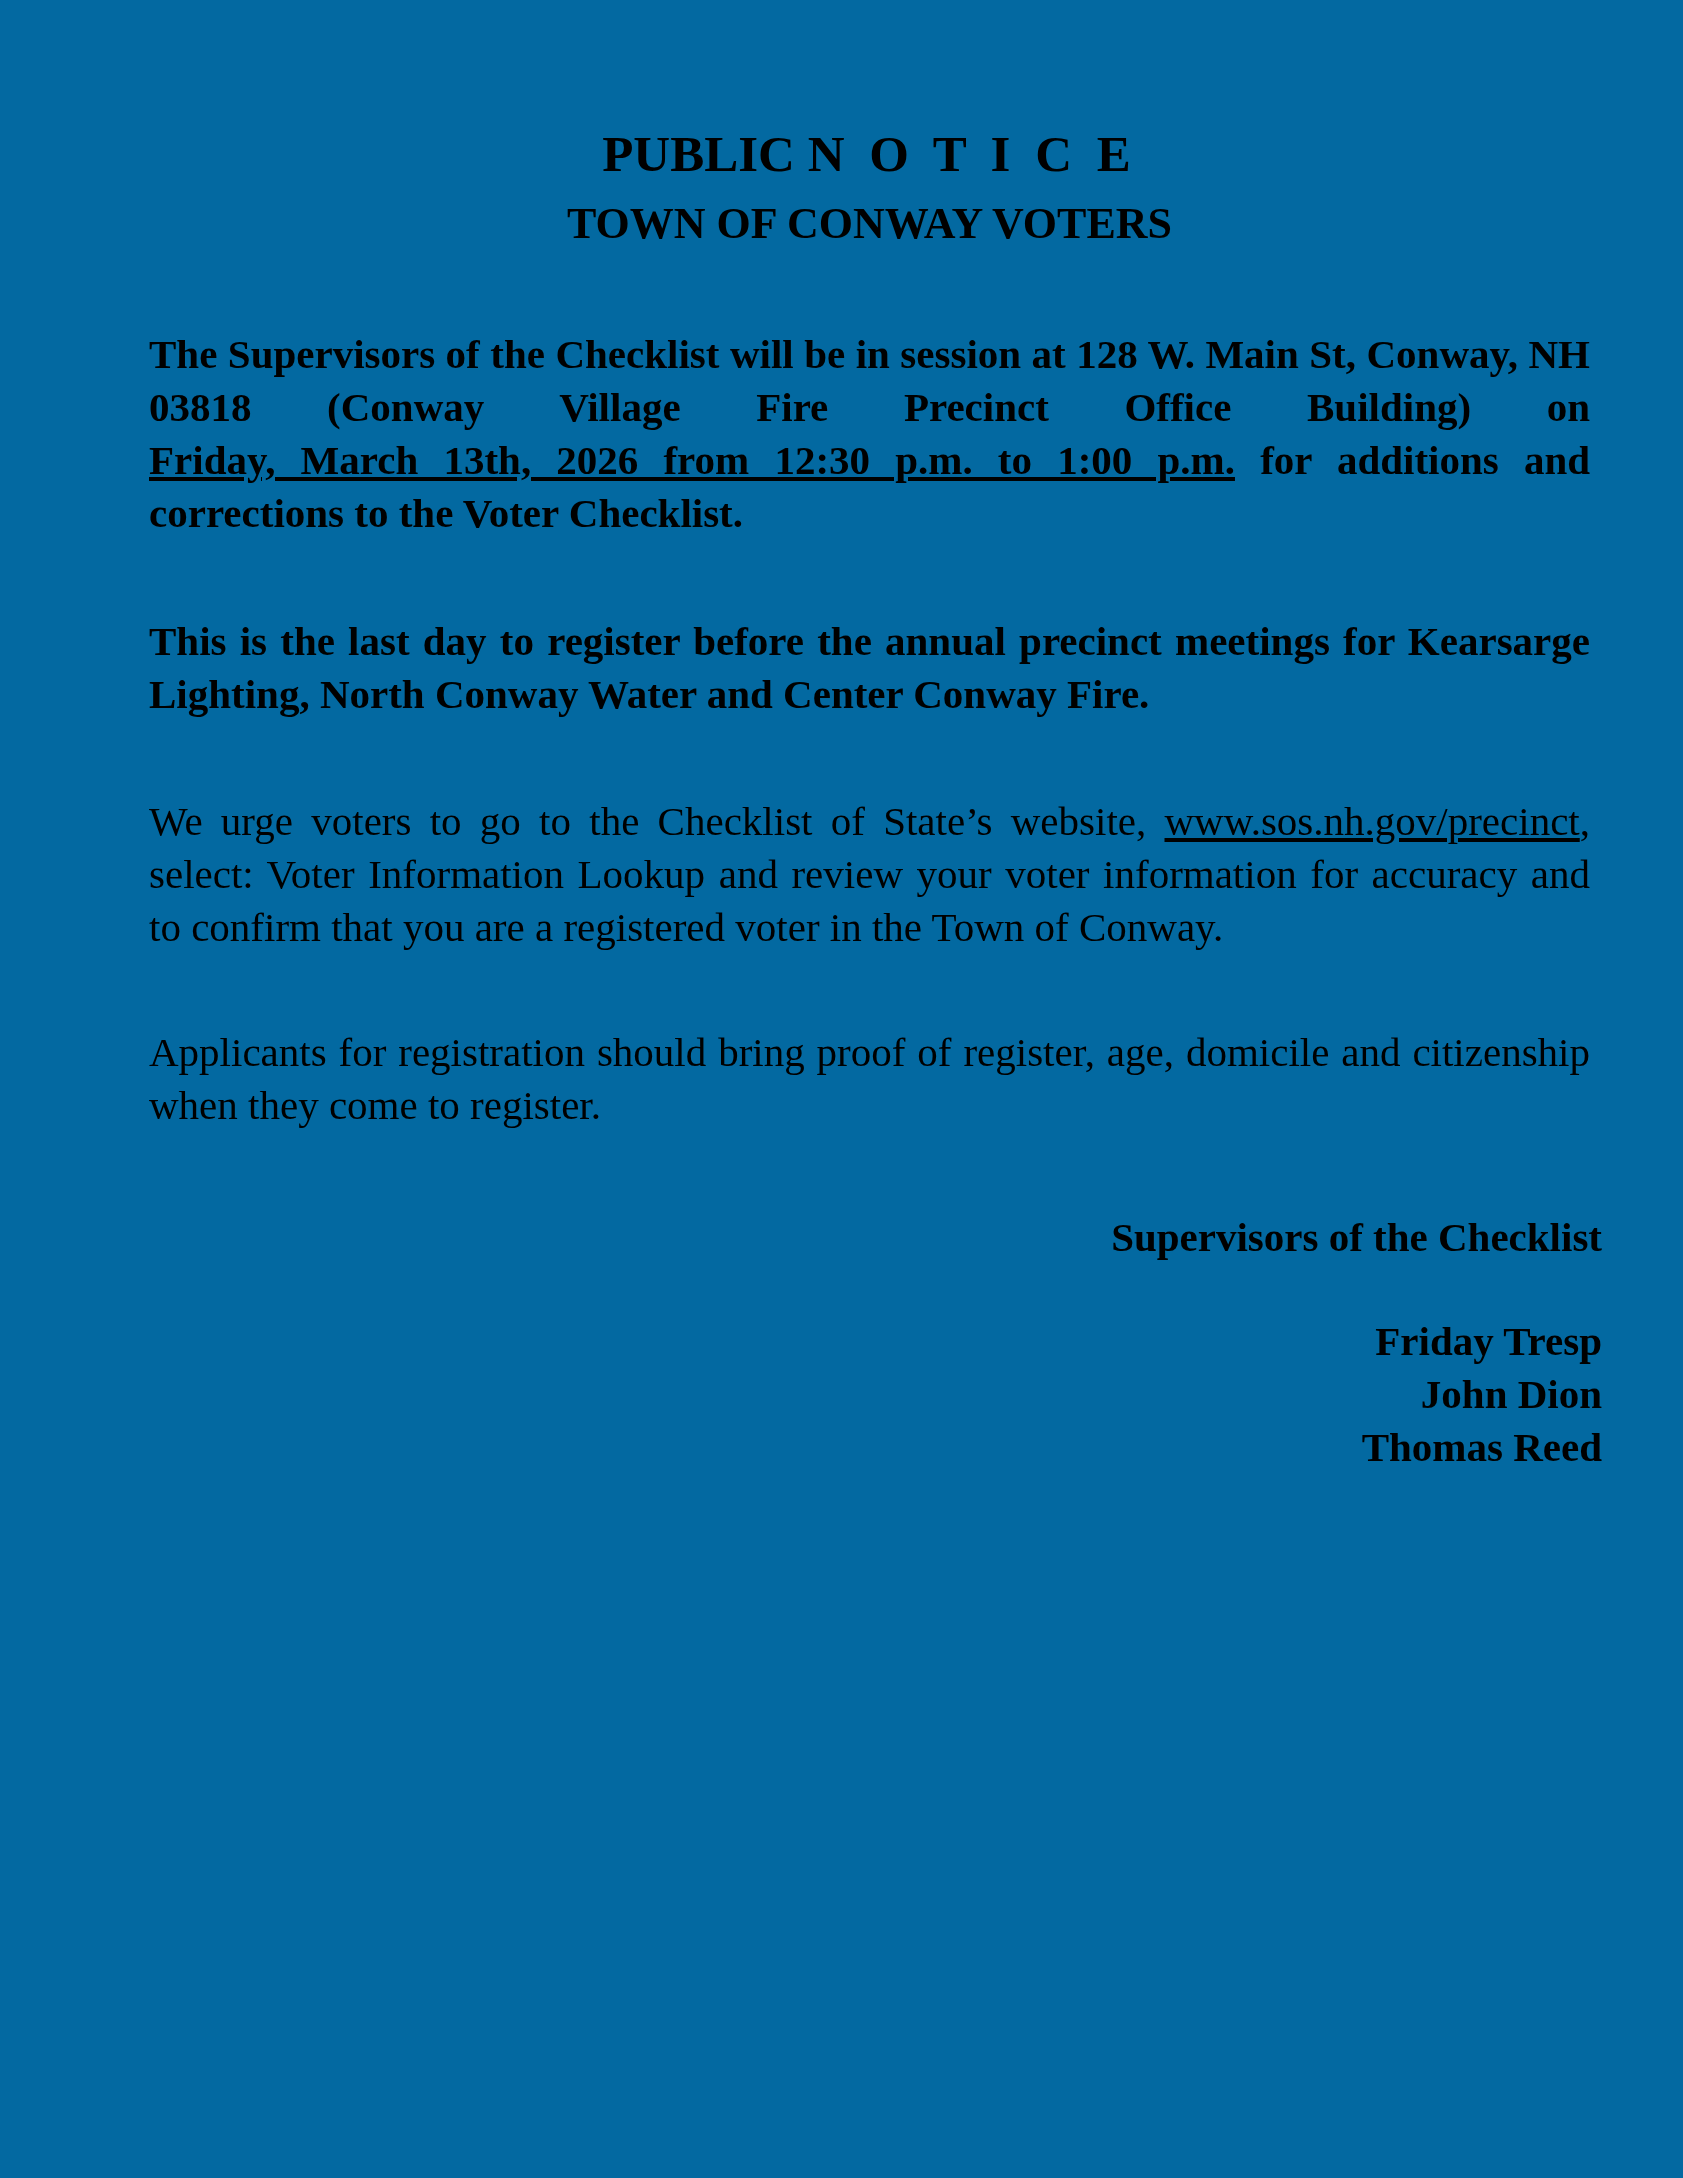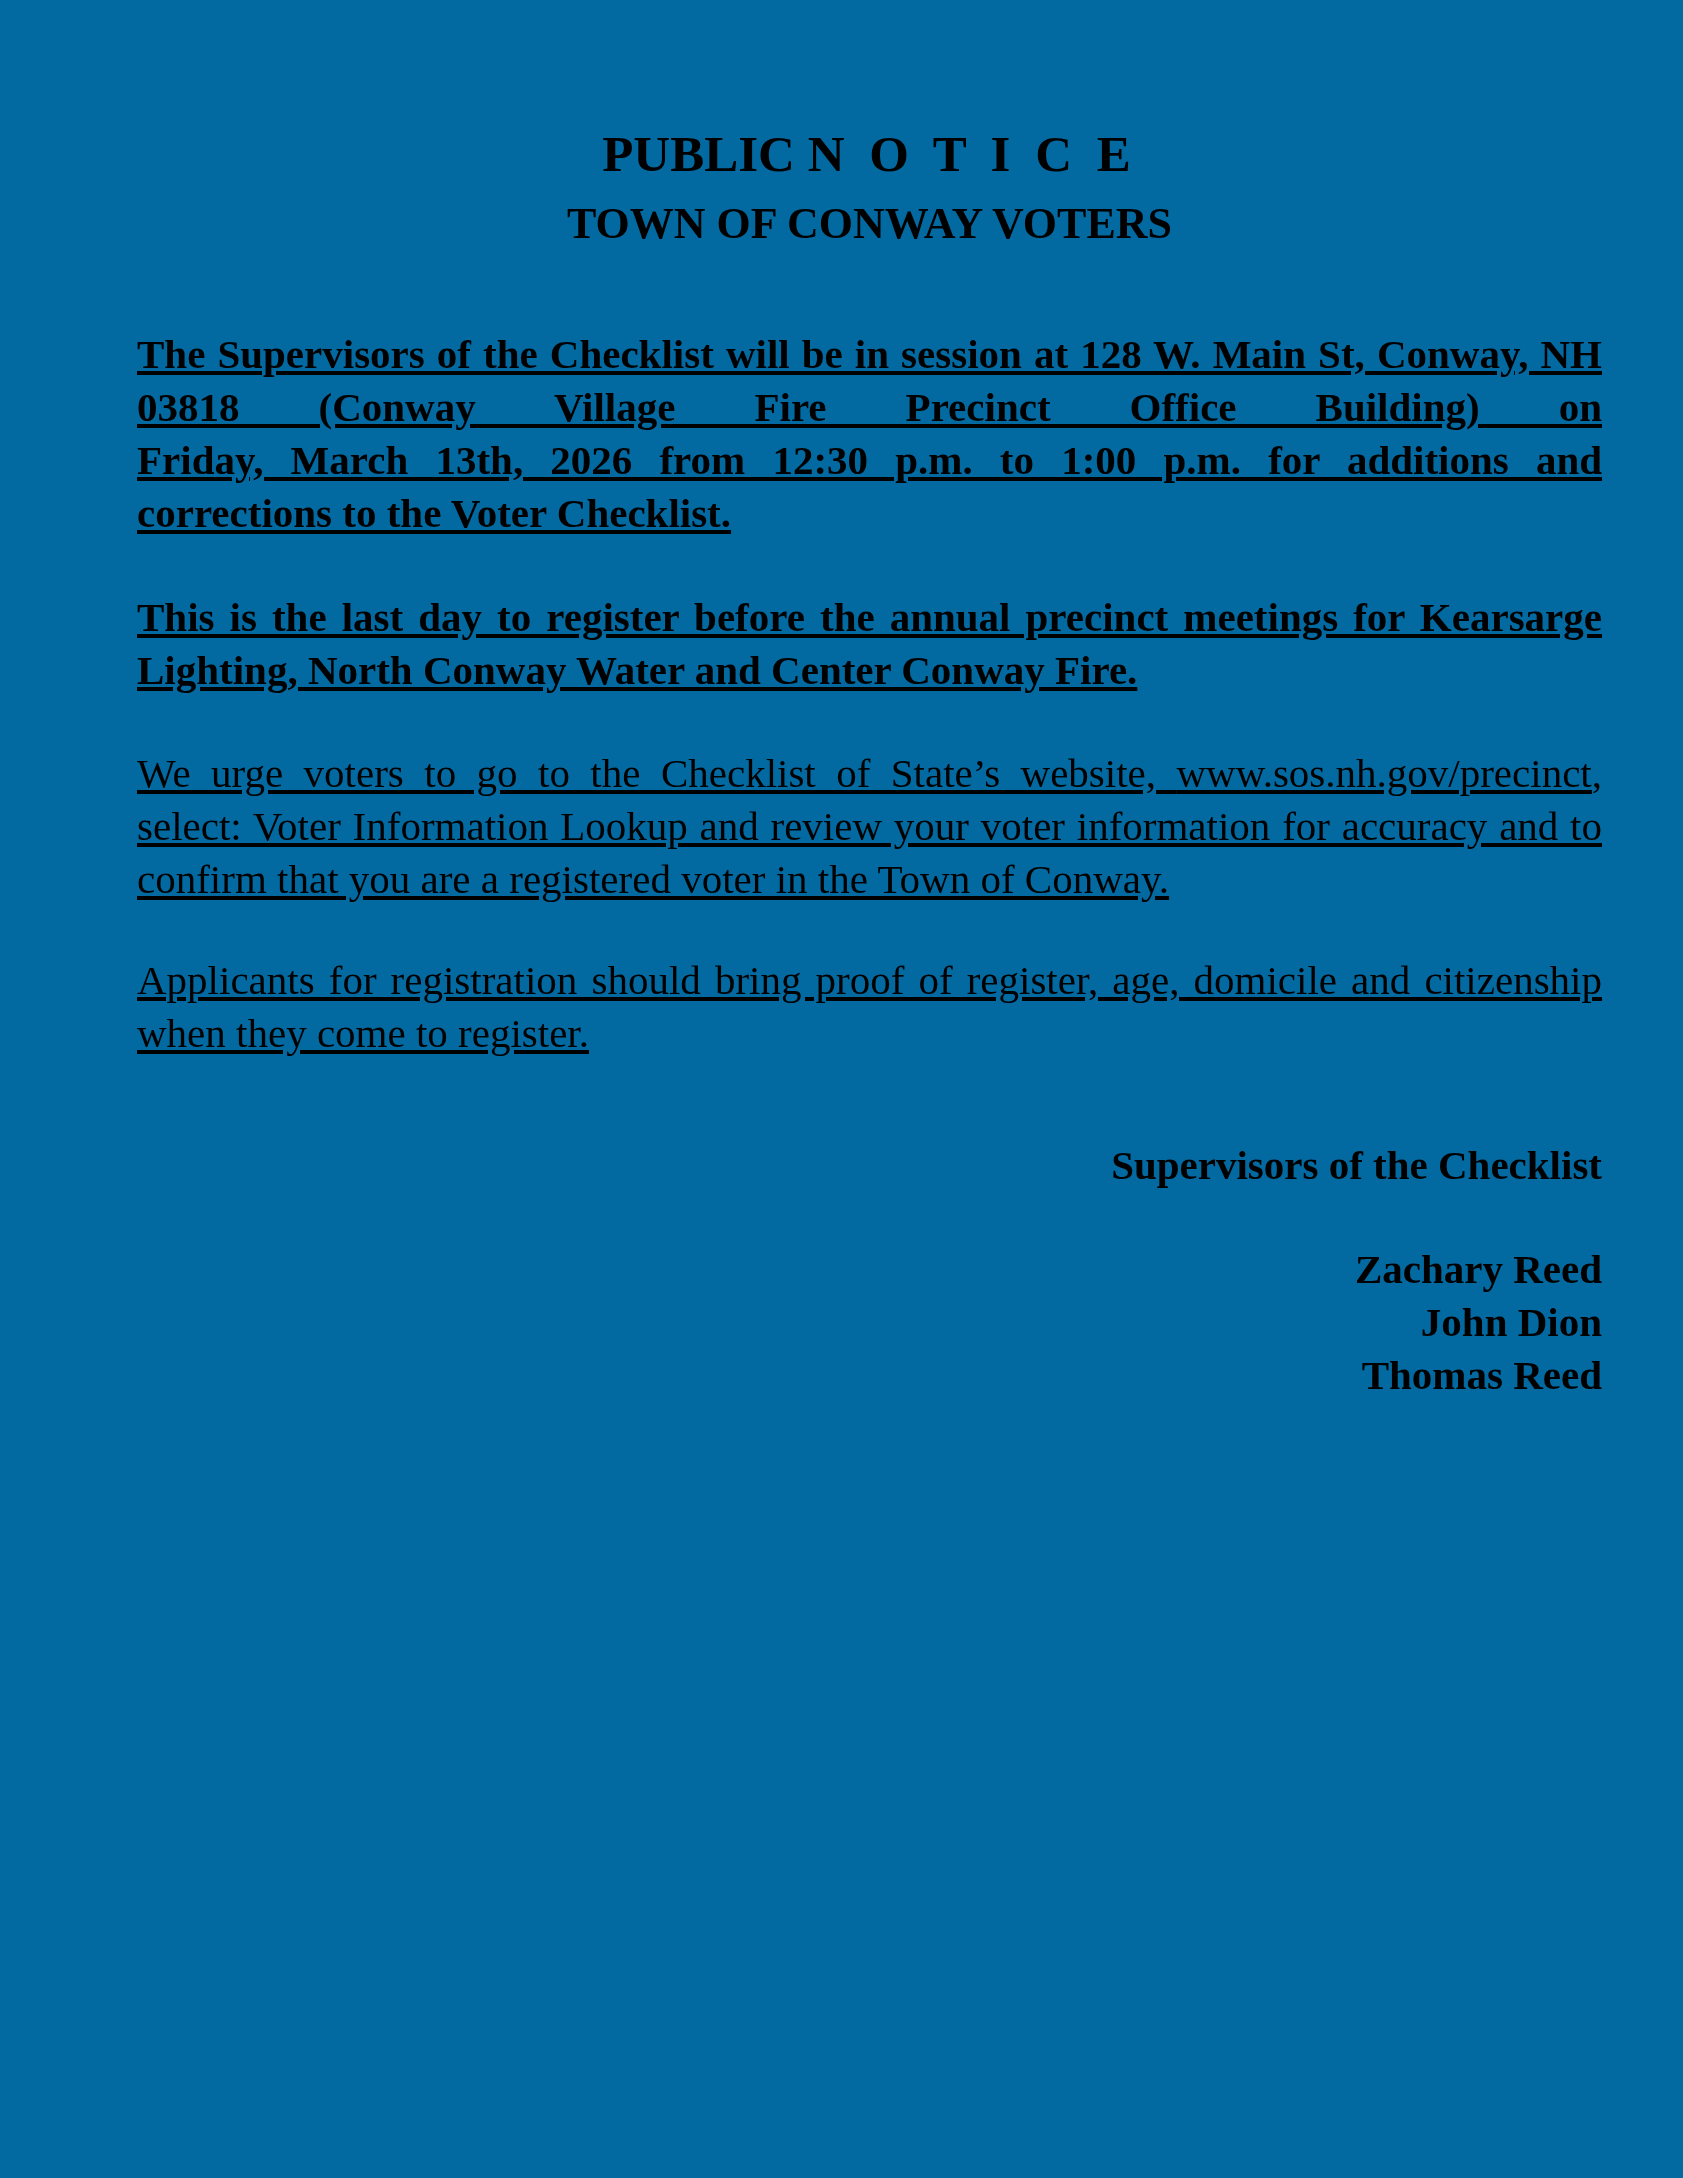--- a/index.html
+++ b/index.html
@@ -50,22 +50,21 @@
     font-size: 44px;
     margin-top: 2px;
   }
 
   
   .para {
     font-size: 41px;
     line-height: 53px;
     text-align: justify;
     text-justify: inter-word;
-    margin: 0;
-    text-decoration: underline;
+    margin: 12px;
   }
   .para.bold {
     font-weight: bold;
   }
   .para.reg {
     font-weight: normal;
   }
   .u-thick {
     text-decoration: underline;
     text-decoration-thickness: 4px;
@@ -120,21 +119,21 @@
 
     <div class="para reg"><span>We urge voters to go to the Checklist of State’s website, </span><span class="u-thick nowrap">www.sos.nh.gov/precinct</span><span>, select: Voter Information Lookup and review your voter information for accuracy and to confirm that you are a registered voter in the Town of Conway.</span></div>
 
     <div class="gap-3"></div>
 
     <div class="para reg">Applicants for registration should bring proof of register, age, domicile and citizenship when they come to register.</div>
 
     <div class="sig-block">
       <div class="sig-heading">Supervisors of the Checklist</div>
       <div class="sig-names">
-        <div class="sig-name">Zachary Reed</div>
+        <div class="sig-name">Friday Tresp</div>
         <div class="sig-name">John Dion</div>
         <div class="sig-name">Thomas Reed</div>
       </div>
     </div>
 
   </div>
 </div>
 
 
 </body></html>

